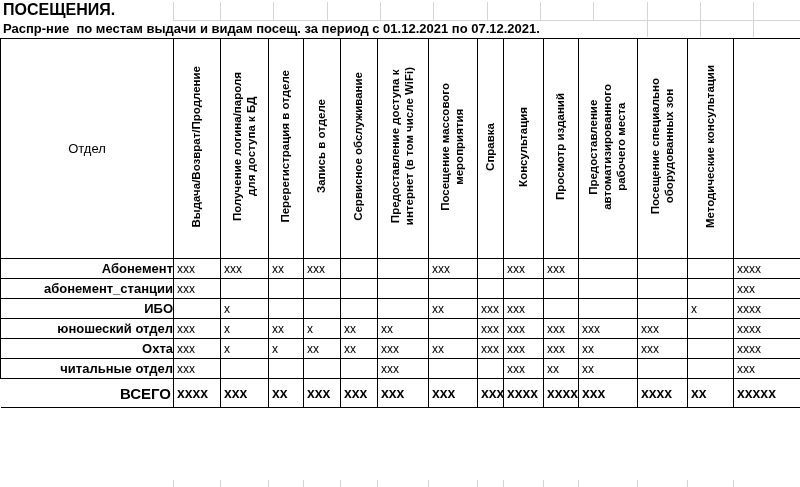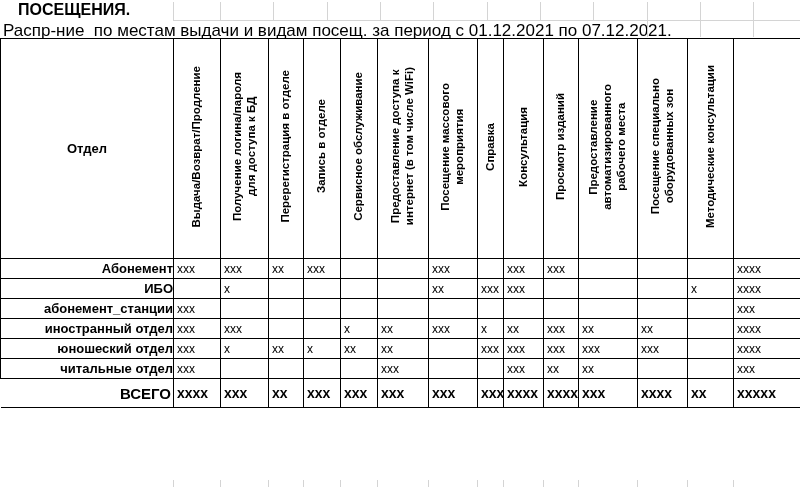--- a/index.html
+++ b/index.html
@@ -1,32 +1,32 @@
 <!DOCTYPE html>
 <html><head>
 <meta charset="utf-8">
 <style>
   html,body { margin:0; padding:0; background:#ffffff; }
   .page {
     position:relative; width:800px; height:487px; background:#ffffff;
     font-family:"Liberation Sans", sans-serif; color:#000; overflow:hidden;
   }
-  .title { position:absolute; left:3px; top:1px; font-size:16px; font-weight:bold; white-space:pre;margin-left:15px; }
-  .subtitle { position:absolute; left:3px; top:21px; font-size:17px; white-space:pre; }
+  .title { position:absolute; left:3px; top:1px; font-size:16px; font-weight:bold; white-space:pre; }
+  .subtitle { position:absolute; left:3px; top:21px; font-size:13px; white-space:pre;font-weight:bold; }
 
   table.report {
     position:absolute; left:0; top:38px; width:800px;
     border-collapse:collapse; table-layout:fixed;
   }
   table.report td {
     border:1px solid #000; padding:0; vertical-align:middle;
     overflow:hidden; background:#fff;
   }
   tr.hdr td { height:219px; text-align:center; }
-  td.corner { font-weight:bold; font-size:13px; text-align:center;margin-left:12px; }
+  td.corner { font-weight:normal; font-size:13px; text-align:center;margin-left:12px; }
   .rot {
     display:inline-block;
     writing-mode:vertical-rl;
     transform:rotate(180deg);
     white-space:pre-line;
     max-height:214px;
     font-weight:bold; font-size:11.5px; line-height:1.2;
     text-align:center;
   }
   tr.data td { height:19px; font-size:12px; padding-left:3px; }
@@ -97,83 +97,83 @@
           <td>xxx</td>
           <td></td>
           <td>xxx</td>
           <td>xxx</td>
           <td></td>
           <td></td>
           <td></td>
           <td>xxxx</td>
         </tr>
         <tr class="data">
+          <td class="rowlabel">абонемент_станции</td>
+          <td>xxx</td>
+          <td></td>
+          <td></td>
+          <td></td>
+          <td></td>
+          <td></td>
+          <td></td>
+          <td></td>
+          <td></td>
+          <td></td>
+          <td></td>
+          <td></td>
+          <td></td>
+          <td>xxx</td>
+        </tr>
+        <tr class="data">
           <td class="rowlabel">ИБО</td>
           <td></td>
           <td>x</td>
           <td></td>
           <td></td>
           <td></td>
           <td></td>
           <td>xx</td>
           <td>xxx</td>
           <td>xxx</td>
           <td></td>
           <td></td>
           <td></td>
           <td>x</td>
           <td>xxxx</td>
         </tr>
         <tr class="data">
-          <td class="rowlabel">абонемент_станции</td>
-          <td>xxx</td>
-          <td></td>
-          <td></td>
-          <td></td>
-          <td></td>
-          <td></td>
-          <td></td>
-          <td></td>
-          <td></td>
-          <td></td>
-          <td></td>
-          <td></td>
-          <td></td>
-          <td>xxx</td>
-        </tr>
-        <tr class="data">
-          <td class="rowlabel">иностранный отдел</td>
-          <td>xxx</td>
-          <td>xxx</td>
-          <td></td>
-          <td></td>
-          <td>x</td>
-          <td>xx</td>
-          <td>xxx</td>
-          <td>x</td>
-          <td>xx</td>
-          <td>xxx</td>
-          <td>xx</td>
-          <td>xx</td>
-          <td></td>
-          <td>xxxx</td>
-        </tr>
-        <tr class="data">
           <td class="rowlabel">юношеский отдел</td>
           <td>xxx</td>
           <td>x</td>
           <td>xx</td>
           <td>x</td>
           <td>xx</td>
           <td>xx</td>
           <td></td>
           <td>xxx</td>
           <td>xxx</td>
           <td>xxx</td>
           <td>xxx</td>
+          <td>xxx</td>
+          <td></td>
+          <td>xxxx</td>
+        </tr>
+        <tr class="data">
+          <td class="rowlabel">Охта</td>
+          <td>xxx</td>
+          <td>x</td>
+          <td>x</td>
+          <td>xx</td>
+          <td>xx</td>
+          <td>xxx</td>
+          <td>xx</td>
+          <td>xxx</td>
+          <td>xxx</td>
+          <td>xxx</td>
+          <td>xx</td>
           <td>xxx</td>
           <td></td>
           <td>xxxx</td>
         </tr>
         <tr class="data">
           <td class="rowlabel">читальные отдел</td>
           <td>xxx</td>
           <td></td>
           <td></td>
           <td></td>

